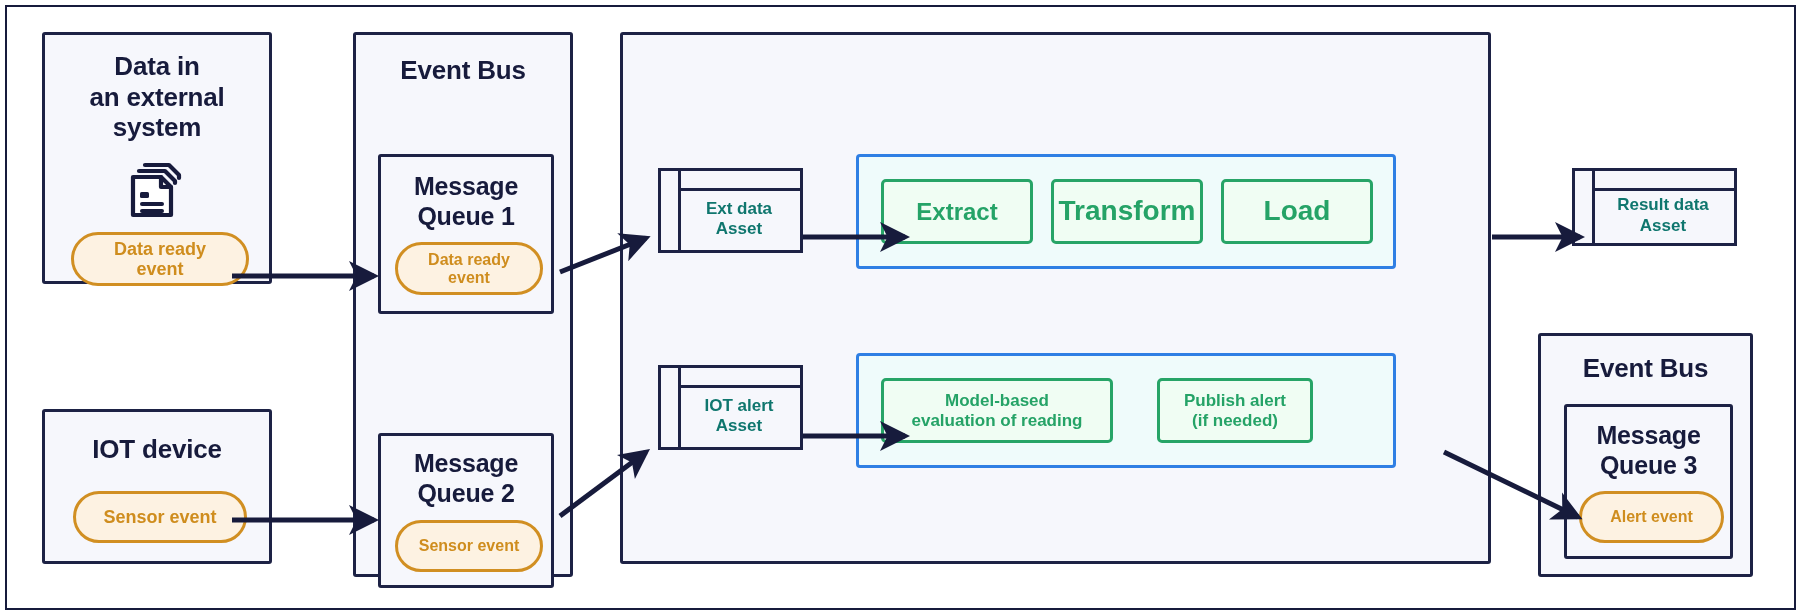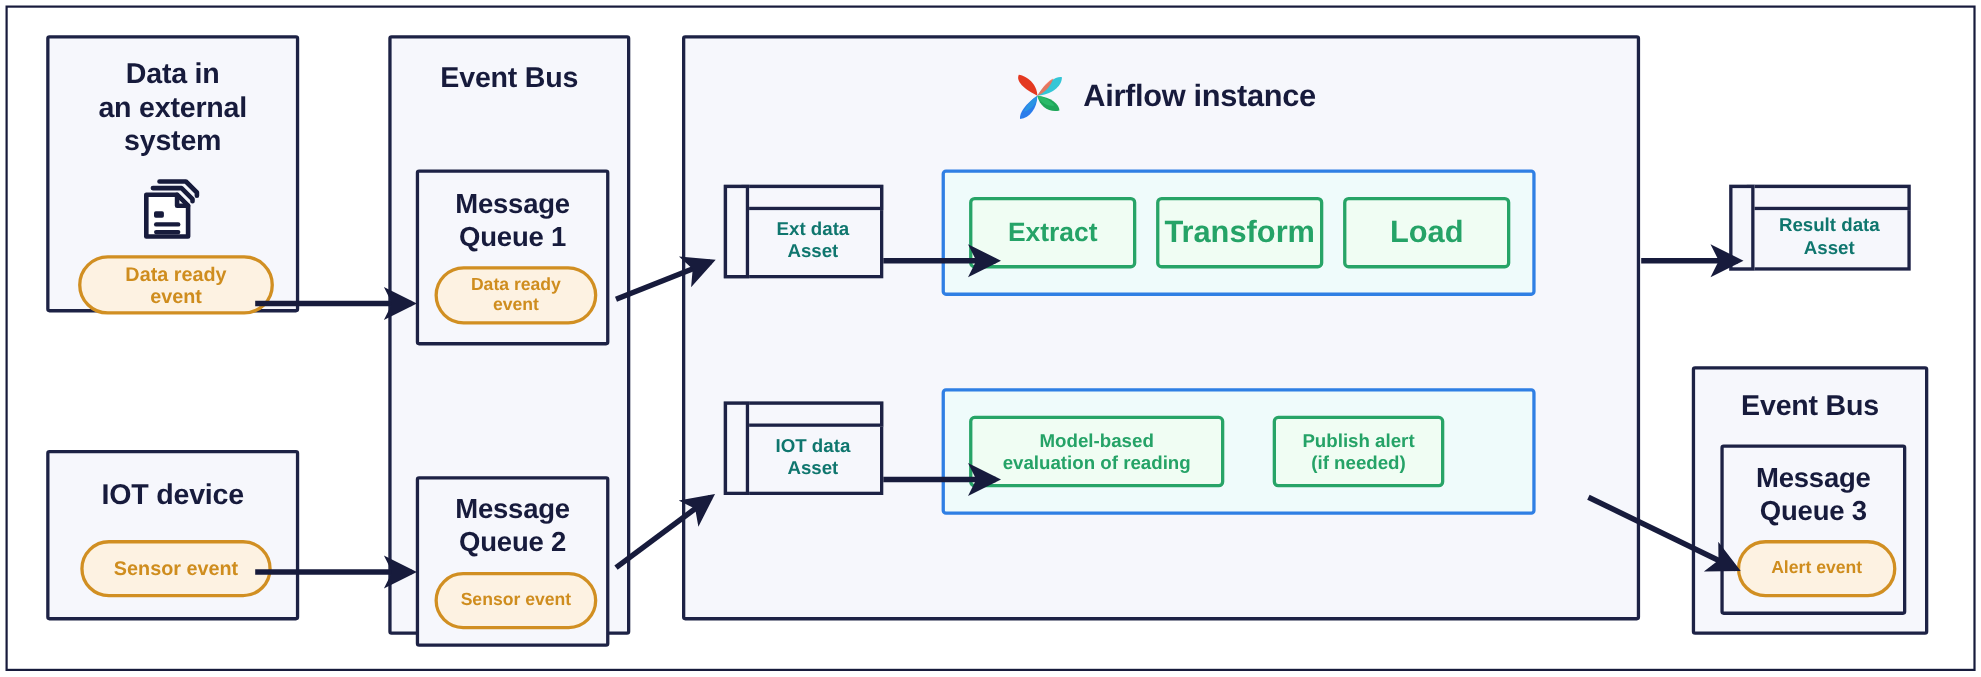--- a/index.html
+++ b/index.html
@@ -133,42 +133,20 @@
       <div class="card-title abs" style="left:0;top:12px;width:100%;font-size:25px;line-height:1.2;">
         <div>Message</div>
         <div>Queue 2</div>
       </div>
       <div class="pill abs" style="left:14px;top:84px;width:148px;height:52px;font-size:16px;">Sensor event</div>
     </div>
   </div>
 
   <div id="airflow" class="abs">
 
-    <div id="airflow-header">
-      <span style="display:inline-block;line-height:0;">
-        <svg width="56" height="56" viewBox="0 0 100 100" aria-hidden="true">
-
-          <path d="M50 50 C 36 24, 26 20, 20 20 C 20 30, 28 44, 50 50 Z
-                   M50 50 C 30 34, 20 34, 14 38 C 22 48, 36 54, 50 50 Z" fill="none"></path>
-          <path d="M50 50 C 22 36, 16 24, 20 16 C 34 18, 50 32, 50 50 Z" fill="#e43921"></path>
-          <path d="M50 50 C 24 46, 14 52, 12 60 C 26 66, 44 62, 50 50 Z" fill="#2a7ceb" opacity="0"></path>
-
-          <path d="M50 50 C 66 26, 82 18, 90 20 C 90 36, 72 48, 50 50 Z" fill="#35c6d6"></path>
-
-          <path d="M50 50 C 32 62, 20 78, 22 88 C 38 86, 50 70, 50 50 Z" fill="#2a7ceb"></path>
-
-          <path d="M50 50 C 72 52, 86 64, 86 74 C 70 78, 54 68, 50 50 Z" fill="#1fa75a"></path>
-
-          <path d="M50 50 C 60 34, 68 26, 76 22 C 70 38, 60 46, 50 50 Z" fill="#ff6a4d" opacity="0.85"></path>
-          <path d="M50 50 C 40 56, 32 66, 28 76 C 42 72, 50 62, 50 50 Z" fill="#2aa8dd" opacity="0.55"></path>
-          <path d="M50 50 C 62 52, 72 58, 78 66 C 64 68, 54 60, 50 50 Z" fill="#2ec06e" opacity="0.75"></path>
-        </svg>
-      </span>
-      <span id="airflow-title">Airflow instance</span>
-    </div>
 
     <div class="asset" style="left:35px;top:133px;width:145px;height:85px;">
       <div class="a-outer"></div>
       <div class="a-top"></div>
       <div class="a-left"></div>
       <div class="a-body">
         <span>
           <span>Ext data</span><br>
           <span>Asset</span>
         </span>
@@ -186,21 +164,21 @@
         <span>Load</span>
       </div>
     </div>
 
     <div class="asset" style="left:35px;top:330px;width:145px;height:85px;">
       <div class="a-outer"></div>
       <div class="a-top"></div>
       <div class="a-left"></div>
       <div class="a-body">
         <span>
-          <span>IOT data</span><br>
+          <span>IOT alert</span><br>
           <span>Asset</span>
         </span>
       </div>
     </div>
 
     <div class="dag" style="left:233px;top:318px;width:534px;height:109px;">
       <div class="task abs" style="left:22px;top:22px;width:232px;height:65px;font-size:17px;">
         <span>
           <span>Model-based</span><br>
           <span>evaluation of reading</span>

